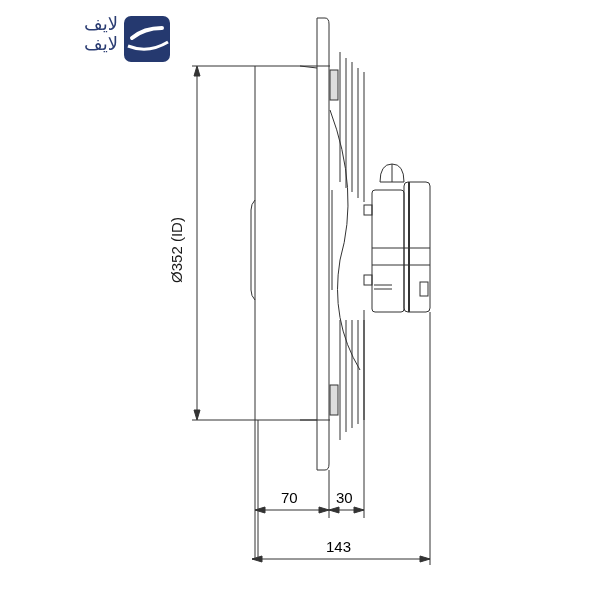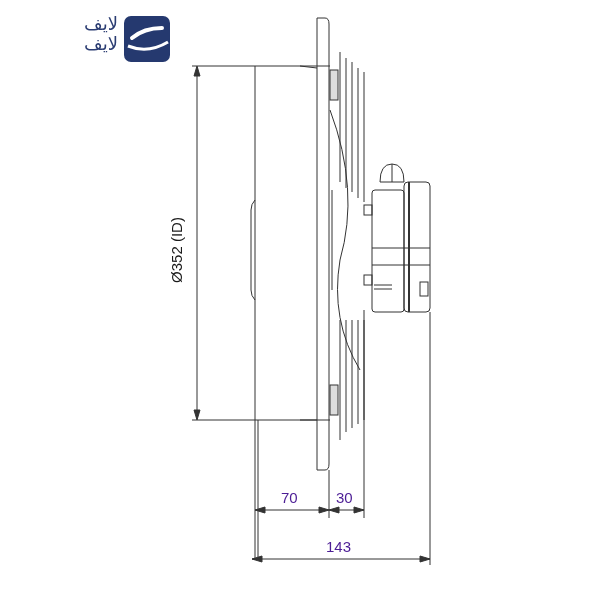--- a/index.html
+++ b/index.html
@@ -1,21 +1,21 @@
 <!DOCTYPE html>
 <html><head>
 <meta charset="utf-8">
 <style>
   html, body { margin:0; padding:0; background:#ffffff; }
   body { width:600px; height:600px; position:relative; overflow:hidden; font-family:"Liberation Sans", sans-serif; }
   .logo { position:absolute; left:60px; top:14px; width:122px; height:52px; }
   .logo-text { position:absolute; left:0; top:0; width:58px; text-align:right; color:#2a3c72; font-family:"DejaVu Sans", sans-serif; font-size:18px; line-height:20px; direction:rtl; }
   .logo-badge { position:absolute; left:64px; top:2px; width:46px; height:46px; border-radius:7px; background:#25396f; }
   .drawing { position:absolute; left:0; top:0; }
-  .dim-text { position:absolute; font-size:15px; color:#4c1d95; }
+  .dim-text { position:absolute; font-size:15px; color:#000000; }
   .dim-vert { position:absolute; left:176px; top:250px; transform:translate(-50%,-50%) rotate(-90deg); font-size:15px; color:#1a1a1a; white-space:nowrap; }
 </style>
 </head>
 <body>
 
 <div class="logo">
   <div class="logo-text">
     <div>لایف</div>
     <div>لایف</div>
   </div>

